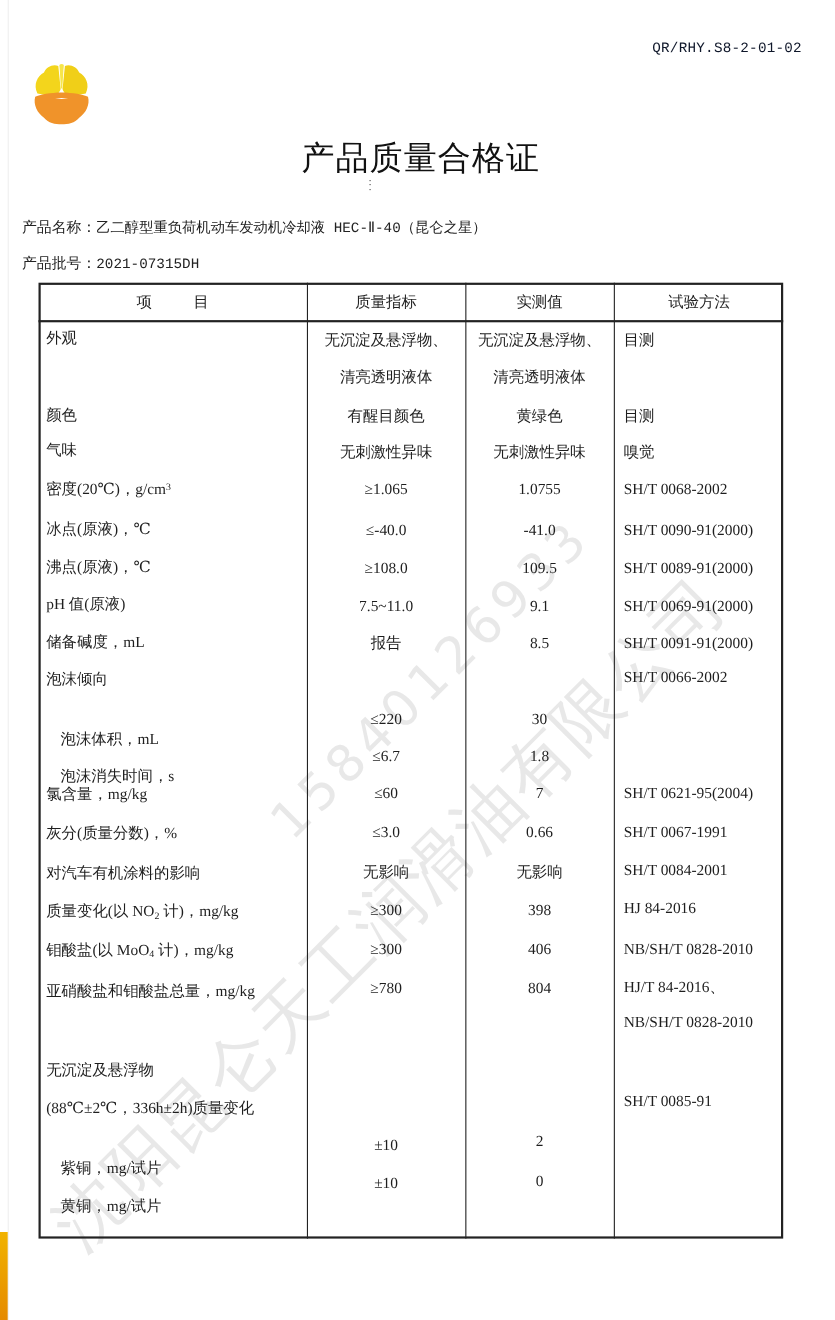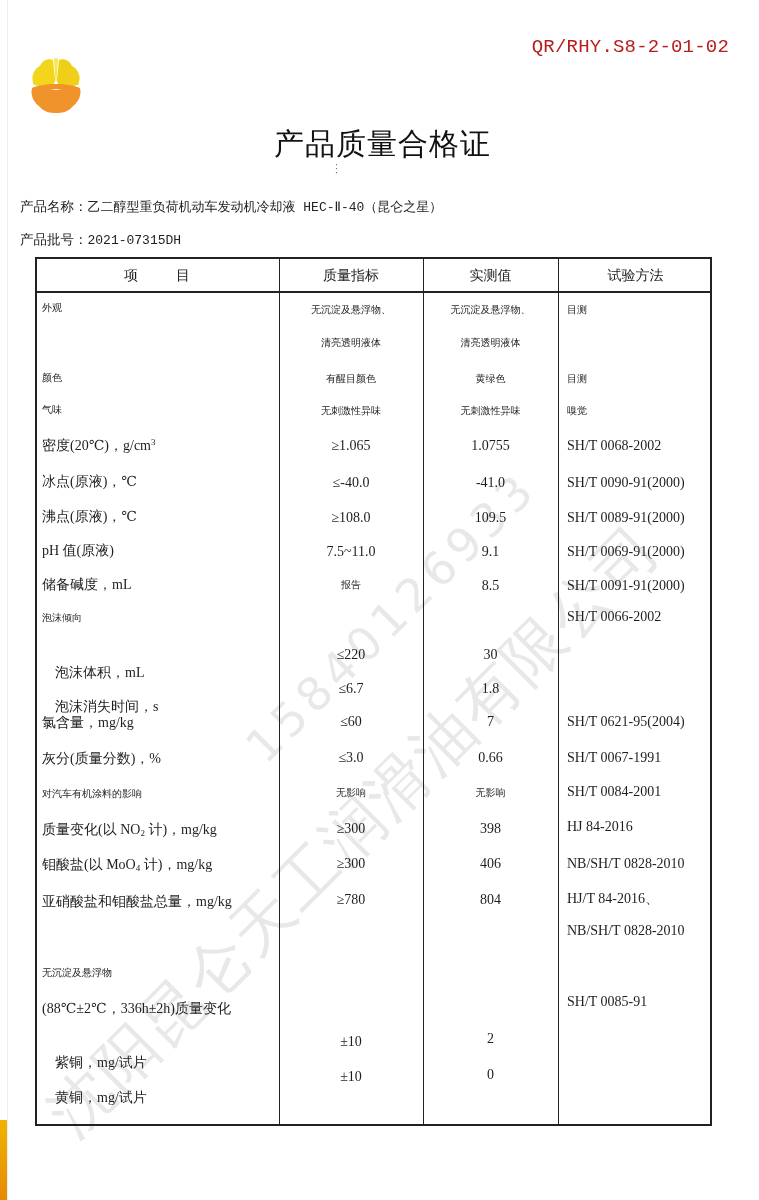--- a/index.html
+++ b/index.html
@@ -5,21 +5,21 @@
   html, body { margin: 0; padding: 0; }
   body {
     width: 759px; height: 1200px; position: relative; overflow: hidden;
     background: #ffffff;
     font-family: "DejaVu Serif", "Liberation Serif", serif;
     color: #1c1c1c;
   }
   .doc-code {
     position: absolute; right: 30px; top: 36px;
     font-family: "Liberation Mono", "DejaVu Sans Mono", monospace;
-    font-size: 19px; color: #b91c1c; letter-spacing: 0.2px;
+    font-size: 13px; color: #0f172a; letter-spacing: 0.2px;
   }
   .logo { position: absolute; left: 26px; top: 55px; width: 60px; height: 60px; }
   .title {
     position: absolute; left: 0; right: 0; top: 124px; text-align: center;
     font-family: "DejaVu Sans", sans-serif; font-size: 30px; letter-spacing: 1px; color: #111;
     padding-left: 6px;
   }
   .title-dots { position: absolute; left: 335px; top: 163px; font-size: 9px; line-height: 4px; color:#555; }
   .meta {
     position: absolute; left: 20px; font-size: 13.5px; color: #222;
@@ -43,21 +43,21 @@
   .c1 { left: 42px; }
   .c1.indent { left: 55px; margin-top: 18px; }
   .c2 { left: 279px; width: 144px; text-align: center; }
   .c3 { left: 423px; width: 135px; text-align: center; }
   .c4 { left: 567px; }
   .hdr { font-family: "DejaVu Sans", sans-serif; font-size: 14px; }
   .h1 { left: 35px; width: 244px; text-align: center; letter-spacing: 38px; padding-left: 38px; box-sizing: border-box; }
   .h2 { left: 279px; width: 144px; text-align: center; }
   .h3 { left: 423px; width: 135px; text-align: center; }
   .h4 { left: 558px; width: 155px; text-align: center; }
-  .cjk { font-family: Liberation Mono, monospace; font-size: 10px; }
+  .cjk { font-family: Liberation Mono, monospace; font-size: 14px; }
   sup { font-size: 9px; vertical-align: top; line-height: 10px; }
   sub { font-size: 9px; vertical-align: -2px; line-height: 10px; }
 
   .watermark {
     position: absolute; pointer-events: none; color: rgba(120,120,120,0.17);
     font-family: "DejaVu Sans", sans-serif; white-space: nowrap; transform-origin: left top;
   }
   .wm1 { left: 30px; top: 1095px; font-size: 62px; transform: rotate(-45deg); letter-spacing: 2px; }
   .wm2 { left: 235px; top: 735px; font-size: 46px; transform: rotate(-45deg); letter-spacing: 6px; }
   .edge-strip {

